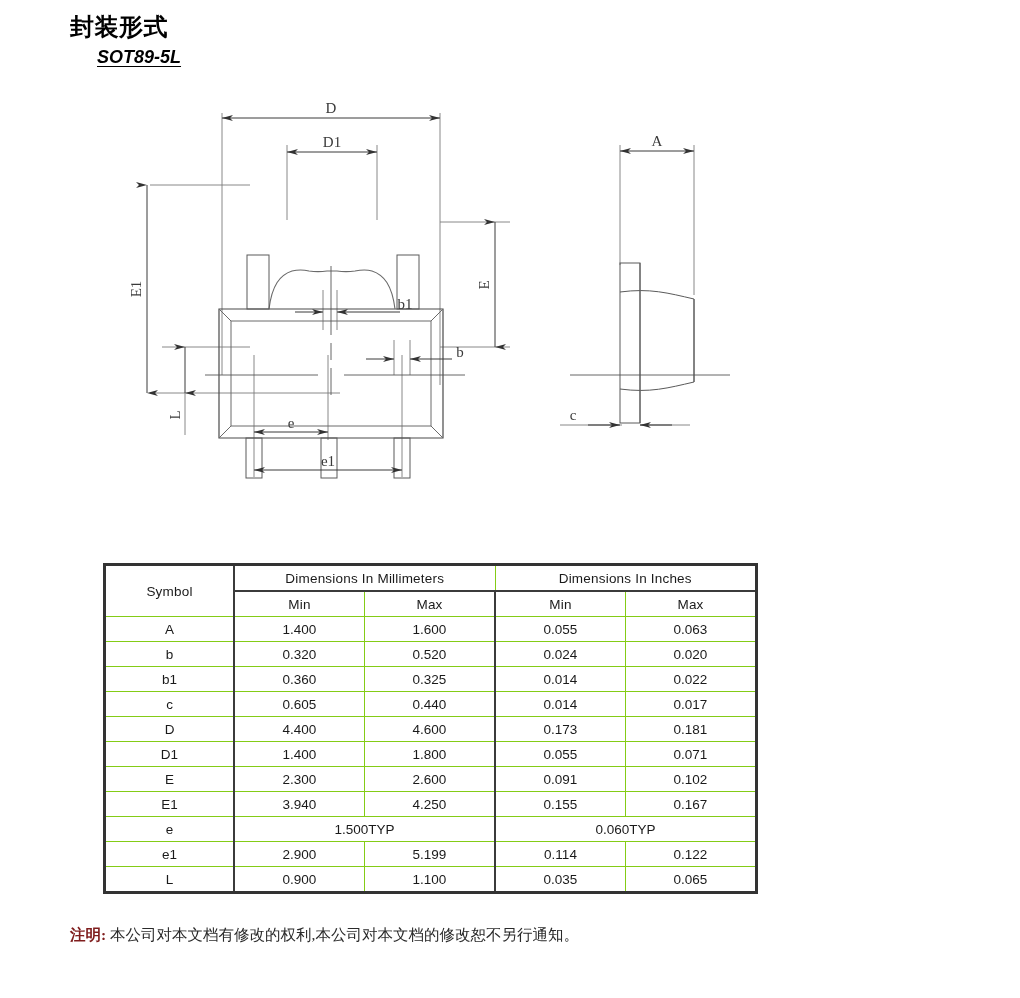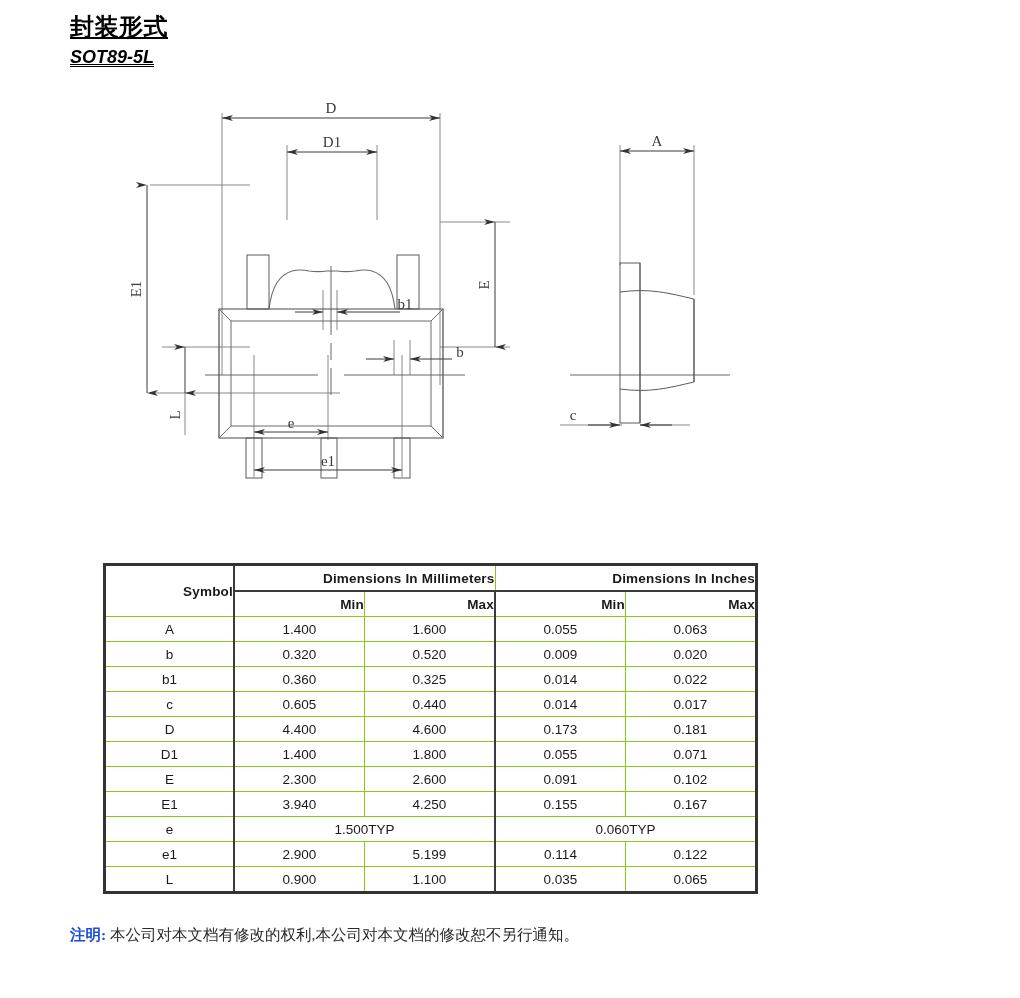--- a/index.html
+++ b/index.html
@@ -14,40 +14,40 @@
     font-family: "Liberation Serif", serif;
     color: #000000;
     overflow: hidden;
   }
 
   
   #heading-block {
     position: absolute;
     left: 70px;
     top: 12px;
-    text-decoration: underline;
   }
   #package-form-title {
     font-family: "Liberation Sans", sans-serif;
     font-size: 24px;
     font-weight: bold;
     line-height: 30px;
     letter-spacing: 0.5px;
     color: #000;
   }
   #package-name {
     font-family: "Liberation Sans", sans-serif;
     font-size: 18px;
     font-weight: bold;
     font-style: italic;
     line-height: 24px;
     margin-top: 3px;
     text-decoration: underline;
     text-underline-offset: 3px;
     color: #000;
+    margin-left: 27px;
   }
 
   
   #mechanical-drawing {
     position: absolute;
     left: 0;
     top: 85px;
     width: 1020px;
     height: 420px;
   }
@@ -76,23 +76,22 @@
   table#dimensions-table th {
     border: 1px solid #84cc16;
     text-align: center;
     vertical-align: middle;
     font-weight: normal;
     padding: 0;
     height: 24px;
     background: #fff;
   }
   table#dimensions-table th {
-    font-weight: bold;
+    font-weight: normal;
     letter-spacing: 0.2px;
-    text-align: right;
   }
   .col-symbol { width: 127px; }
   .col-val { width: 129px; }
   #dimensions-table .outer-left  { border-left: 3px solid #333; }
   #dimensions-table .outer-right { border-right: 3px solid #333; }
   #dimensions-table .outer-top   { border-top: 3px solid #333; }
   #dimensions-table .outer-bottom{ border-bottom: 3px solid #333; }
   #dimensions-table .thick-r     { border-right: 2px solid #3b3b3b; }
   #dimensions-table .hdr-bot     { border-bottom: 2px solid #3b3b3b; }
 
@@ -101,21 +100,21 @@
     position: absolute;
     left: 70px;
     top: 925px;
     font-family: "Liberation Serif", serif;
     font-size: 15.5px;
     color: #2a2a2a;
     white-space: nowrap;
   }
   #footer-note-label {
     font-weight: bold;
-    color: #1d4ed8;
+    color: #7f1d1d;
   }
 </style>
 </head>
 <body>
 
 <div id="heading-block">
   <div id="package-form-title">封装形式</div>
   <div id="package-name">SOT89-5L</div>
 </div>
 
@@ -258,21 +257,21 @@
           <td class="col-symbol outer-left thick-r">A</td>
           <td class="col-val">1.400</td>
           <td class="col-val thick-r">1.600</td>
           <td class="col-val">0.055</td>
           <td class="col-val outer-right">0.063</td>
         </tr>
         <tr>
           <td class="col-symbol outer-left thick-r">b</td>
           <td class="col-val">0.320</td>
           <td class="col-val thick-r">0.520</td>
-          <td class="col-val">0.009</td>
+          <td class="col-val">0.024</td>
           <td class="col-val outer-right">0.020</td>
         </tr>
         <tr>
           <td class="col-symbol outer-left thick-r">b1</td>
           <td class="col-val">0.360</td>
           <td class="col-val thick-r">0.325</td>
           <td class="col-val">0.014</td>
           <td class="col-val outer-right">0.022</td>
         </tr>
         <tr>

